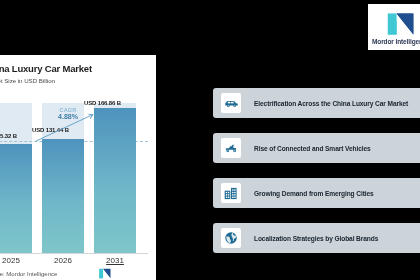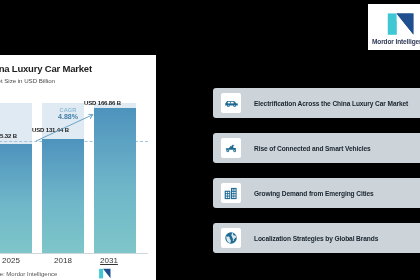--- a/index.html
+++ b/index.html
@@ -174,22 +174,22 @@
             </marker>
           </defs>
           <line x1="52" y1="38" x2="108" y2="12" stroke="#5b9cc4" stroke-width="0.9" marker-end="url(#ah)"></line>
         </svg>
       </div>
     </div>
 
     <div class="axis-line"></div>
 
     <div class="year" style="left:14px; width:42px;">2025</div>
-    <div class="year" style="left:66px; width:42px;">2018</div>
-    <div class="year" style="left:112px; width:42px;text-decoration:underline;">2031</div>
+    <div class="year" style="left:66px; width:42px;">2026</div>
+    <div class="year" style="left:118px; width:42px;text-decoration:underline;">2031</div>
 
     <div class="source">Source: Mordor Intelligence</div>
     <svg class="source-mark" width="14" height="11" viewBox="0 0 34 28">
       <polygon points="2,26 2,2 12,2 12,26" fill="#3fc8d4"></polygon>
       <polygon points="2,2 12,2 31,26 31,2 22,2" fill="#1f4f8f"></polygon>
       <polygon points="2,26 12,26 12,10" fill="#3fc8d4"></polygon>
     </svg>
   </div>
 
   <div class="feature-list">

